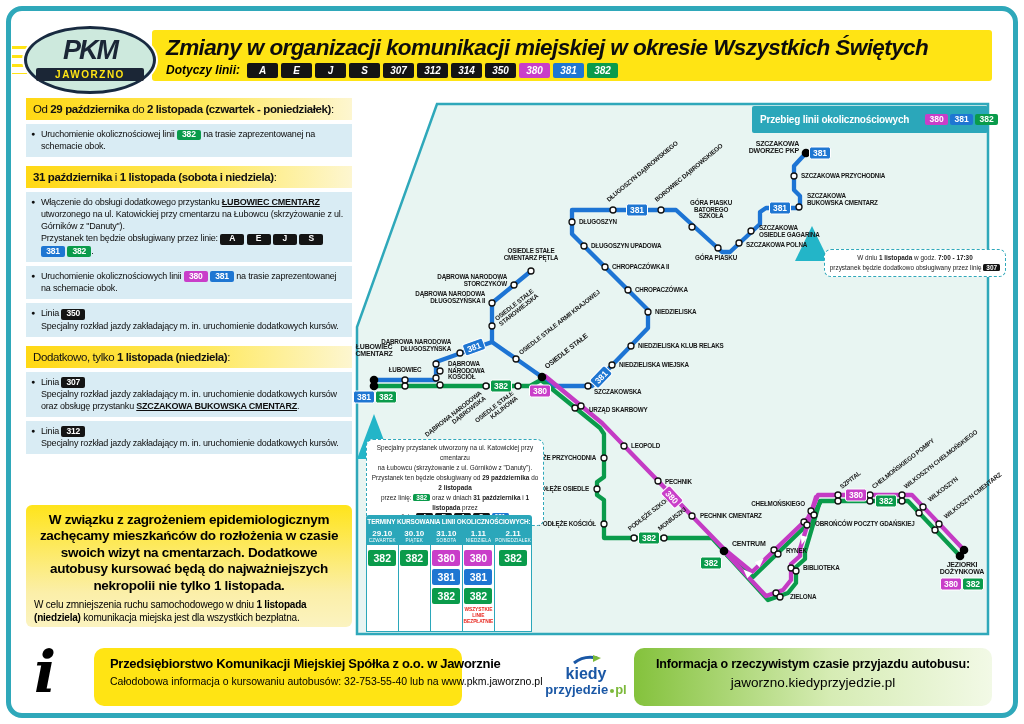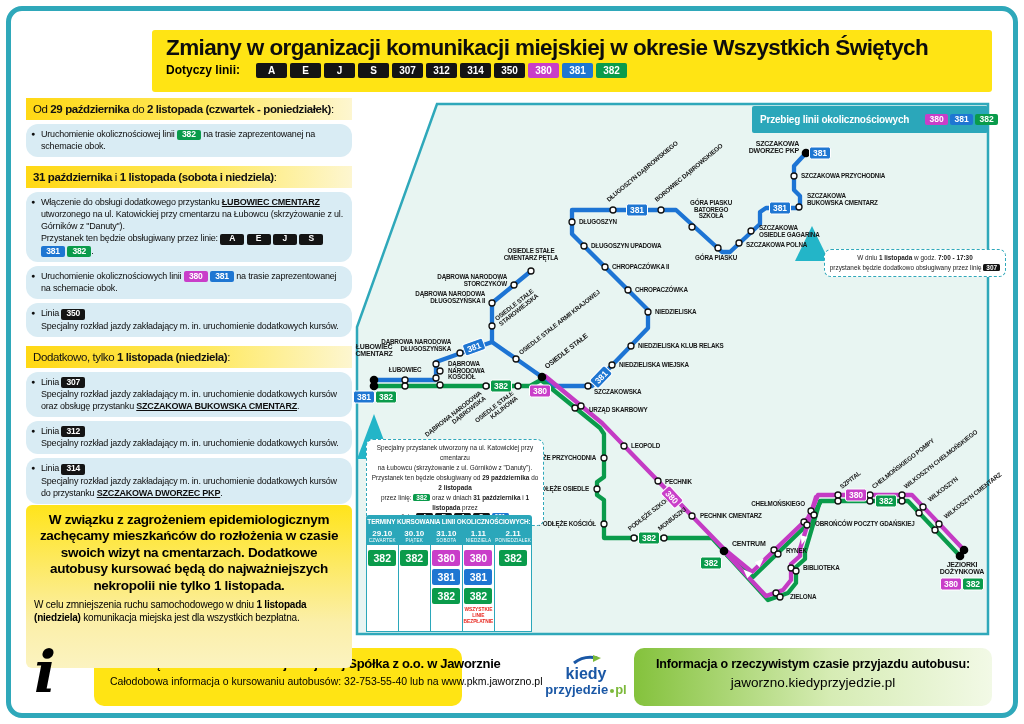--- a/index.html
+++ b/index.html
@@ -11,35 +11,35 @@
   b.u{text-decoration:underline;}
   
   .logo{position:absolute;left:24px;top:26px;width:132px;height:68px;z-index:3;}
   .logo-lines{position:absolute;left:-12px;top:20px;width:26px;height:28px;
               background:repeating-linear-gradient(#ffe414 0 3px,transparent 3px 9px);}
   .logo-oval{position:absolute;inset:0;border-radius:50%;background:#cde9dd;border:3px solid #182a40;box-shadow:0 0 0 2px #fff;}
   .logo-pkm{position:absolute;top:9px;left:0;right:0;text-align:center;font-size:27px;font-weight:bold;font-style:italic;
             letter-spacing:-2px;color:#1b2636;}
   .logo-city{position:absolute;left:12px;right:12px;bottom:13px;background:#1b2636;color:#ffe414;font-size:10px;font-weight:bold;
              text-align:center;letter-spacing:1.5px;border-radius:2px;padding:1px 0;}
-  .band{position:absolute;left:152px;top:30px;width:840px;height:62px;background:#ffe414;border-radius:3px;z-index:2;}
+  .band{position:absolute;left:152px;top:30px;width:840px;height:51px;background:#ffe414;border-radius:3px;z-index:2;font-style:italic;}
   .band-title{padding:5px 0 0 14px;font-size:22.5px;font-weight:bold;letter-spacing:-0.6px;color:#0d0d0d;white-space:nowrap;}
-  .band-sub{display:flex;align-items:center;gap:12px;padding-left:14px;margin-top:2px;}
+  .band-sub{display:flex;align-items:center;gap:3px;padding-left:14px;margin-top:2px;}
   .band-sub .lbl{font-size:12px;font-weight:bold;margin-right:4px;}
   .band-sub .badge{min-width:25px;font-size:10px;padding:1.5px 3px;}
   
   .leftcol{position:absolute;left:26px;top:98px;width:326px;z-index:2;}
   .sec+.sec{margin-top:9px;}
   .sec-h{background:linear-gradient(90deg,#ffd814 0%,#ffe95e 55%,#fdf6d0 100%);font-size:11.5px;letter-spacing:-0.4px;
          padding:5px 5px 5px 7px;margin-bottom:4px;color:#111;white-space:nowrap;}
   .bullet{background:#d9ecf4;padding:4px 5px 5px 15px;font-size:9px;line-height:1.34;letter-spacing:-0.2px;position:relative;
-          margin-bottom:4px;color:#0e0e0e;border-radius:12px;}
+          margin-bottom:4px;color:#0e0e0e;}
   .bullet .dot{position:absolute;left:5px;top:5px;font-size:7px;}
   .bullet .badge{font-size:8.5px;min-width:20px;padding:0.5px 2px;}
-  .notice{position:absolute;left:26px;top:505px;width:326px;height:163px;border-radius:6px;z-index:2;box-sizing:border-box;
+  .notice{position:absolute;left:26px;top:505px;width:326px;height:122px;border-radius:6px;z-index:2;box-sizing:border-box;
           background:linear-gradient(180deg,#ffe41b 0%,#fbefa9 72%,#fbf3c0 100%);padding-top:7px;}
   .n-main{font-size:13.5px;font-weight:bold;text-align:center;line-height:1.22;padding:0 5px;letter-spacing:-0.3px;}
   .n-sub{font-size:10px;text-align:left;line-height:1.3;padding:4px 8px 0;letter-spacing:-0.2px;}
   
   #map-svg{position:absolute;left:0;top:0;z-index:1;font-family:"Liberation Sans",sans-serif;}
   .map-banner{position:absolute;left:752px;top:106px;width:236px;height:27px;background:#2ba7ba;display:flex;align-items:center;
               padding:0 5px 0 8px;gap:16px;z-index:2;border-radius:2px;box-sizing:border-box;}
   .map-banner .t{color:#fff;font-weight:bold;font-size:10px;letter-spacing:-0.2px;flex:1;white-space:nowrap;}
   .map-banner .badge{min-width:19px;font-size:8.5px;padding:1px 2px;}
   .note-box{position:absolute;background:#fff;border:1.5px dashed #2fa8ba;border-radius:7px;font-size:6.4px;line-height:1.55;
@@ -270,20 +270,26 @@
       <g transform="translate(951 584)">
         <rect x="-10.5" y="-6" width="21" height="12" rx="2" fill="#c93ec9" stroke="#fff" stroke-width="1"></rect>
         <text x="0" y="3.2" text-anchor="middle" font-size="8.5" font-weight="700" fill="#fff">380</text>
       </g>
       <g transform="translate(973 584)">
         <rect x="-10.5" y="-6" width="21" height="12" rx="2" fill="#0a9b4b" stroke="#fff" stroke-width="1"></rect>
         <text x="0" y="3.2" text-anchor="middle" font-size="8.5" font-weight="700" fill="#fff">382</text>
       </g>
     </svg>
 
+  <div class="logo">
+    <div class="logo-lines"></div>
+    <div class="logo-oval"></div>
+    <div class="logo-pkm">PKM</div>
+    <div class="logo-city">JAWORZNO</div>
+  </div>
   <div class="band">
     <div class="band-title">Zmiany w organizacji komunikacji miejskiej w okresie Wszystkich Świętych</div>
     <div class="band-sub">
       <span class="lbl">Dotyczy linii:</span>
       <span style="display:flex;gap:3px;">
           <span class="badge" style="background: rgb(20, 20, 20);">A</span>
           <span class="badge" style="background: rgb(20, 20, 20);">E</span>
           <span class="badge" style="background: rgb(20, 20, 20);">J</span>
           <span class="badge" style="background: rgb(20, 20, 20);">S</span>
           <span class="badge" style="background: rgb(20, 20, 20);">307</span>
@@ -305,21 +311,20 @@
       <div class="sec">
         <div class="sec-h"><b>31 października</b> i <b>1 listopada (sobota i niedziela)</b>:</div>
         <div class="bullet"><span class="dot">●</span><span class="bt">Włączenie do obsługi dodatkowego przystanku <b class="u">ŁUBOWIEC CMENTARZ</b> utworzonego na ul. Katowickiej przy cmentarzu na Łubowcu (skrzyżowanie z ul. Górników z "Danuty").<br>Przystanek ten będzie obsługiwany przez linie: <span class="badge" style="background:#141414">A</span> <span class="badge" style="background:#141414">E</span> <span class="badge" style="background:#141414">J</span> <span class="badge" style="background:#141414">S</span> <span class="badge" style="background:#1e76d2">381</span> <span class="badge" style="background:#0a9b4b">382</span>.</span></div>
         <div class="bullet"><span class="dot">●</span><span class="bt">Uruchomienie okolicznościowych linii <span class="badge" style="background:#c93ec9">380</span> <span class="badge" style="background:#1e76d2">381</span> na trasie zaprezentowanej na schemacie obok.</span></div>
         <div class="bullet"><span class="dot">●</span><span class="bt">Linia <span class="badge" style="background:#141414">350</span><br>Specjalny rozkład jazdy zakładający m. in. uruchomienie dodatkowych kursów.</span></div>
       </div>
       <div class="sec">
         <div class="sec-h">Dodatkowo, tylko <b>1 listopada (niedziela)</b>:</div>
         <div class="bullet"><span class="dot">●</span><span class="bt">Linia <span class="badge" style="background:#141414">307</span><br>Specjalny rozkład jazdy zakładający m. in. uruchomienie dodatkowych kursów oraz obsługę przystanku <b class="u">SZCZAKOWA BUKOWSKA CMENTARZ</b>.</span></div>
         <div class="bullet"><span class="dot">●</span><span class="bt">Linia <span class="badge" style="background:#141414">312</span><br>Specjalny rozkład jazdy zakładający m. in. uruchomienie dodatkowych kursów.</span></div>
-        <div class="bullet"><span class="dot">●</span><span class="bt">Linia <span class="badge" style="background:#141414">314</span><br>Specjalny rozkład jazdy zakładający m. in. uruchomienie dodatkowych kursów do przystanku <b class="u">SZCZAKOWA DWORZEC PKP</b>.</span></div>
       </div>
     </div>
 
   <div class="notice">
     <div class="n-main">W związku z zagrożeniem epidemiologicznym zachęcamy mieszkańców do rozłożenia w czasie swoich wizyt na cmentarzach. Dodatkowe autobusy kursować będą do najważniejszych nekropolii nie tylko 1 listopada.</div>
     <div class="n-sub">W celu zmniejszenia ruchu samochodowego w dniu <b>1 listopada (niedziela)</b> komunikacja miejska jest dla wszystkich bezpłatna.</div>
   </div>
 
   <div class="map-banner">
     <span class="t">Przebieg linii okolicznościowych</span>

